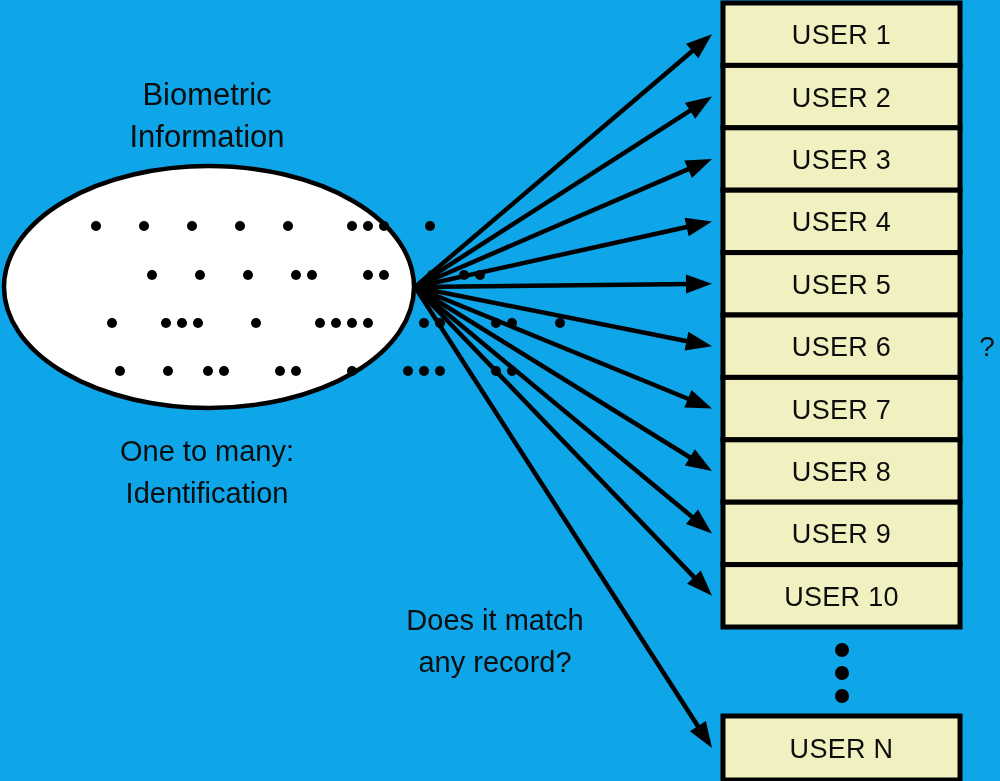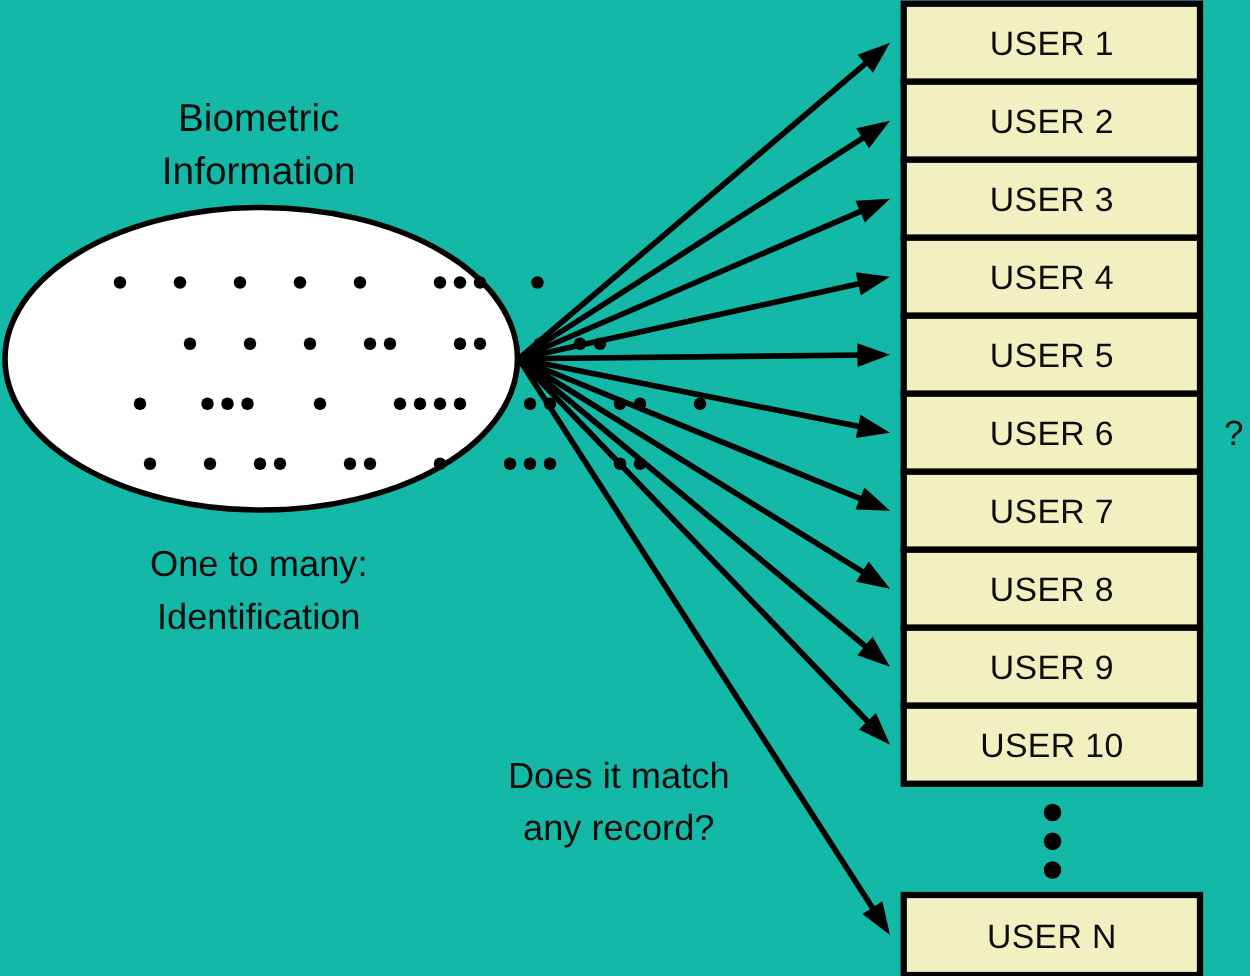--- a/index.html
+++ b/index.html
@@ -7,21 +7,21 @@
     padding: 0;
     background: #ffffff;
   }
   body {
     font-family: "Liberation Sans", sans-serif;
   }
   #stage {
     position: relative;
     width: 1000px;
     height: 781px;
-    background: #14b8a6;
+    background: #0ea5e9;
     overflow: hidden;
   }
   #diagram-svg {
     position: absolute;
     left: 0;
     top: 0;
     width: 1000px;
     height: 781px;
   }
   .svg-label {

